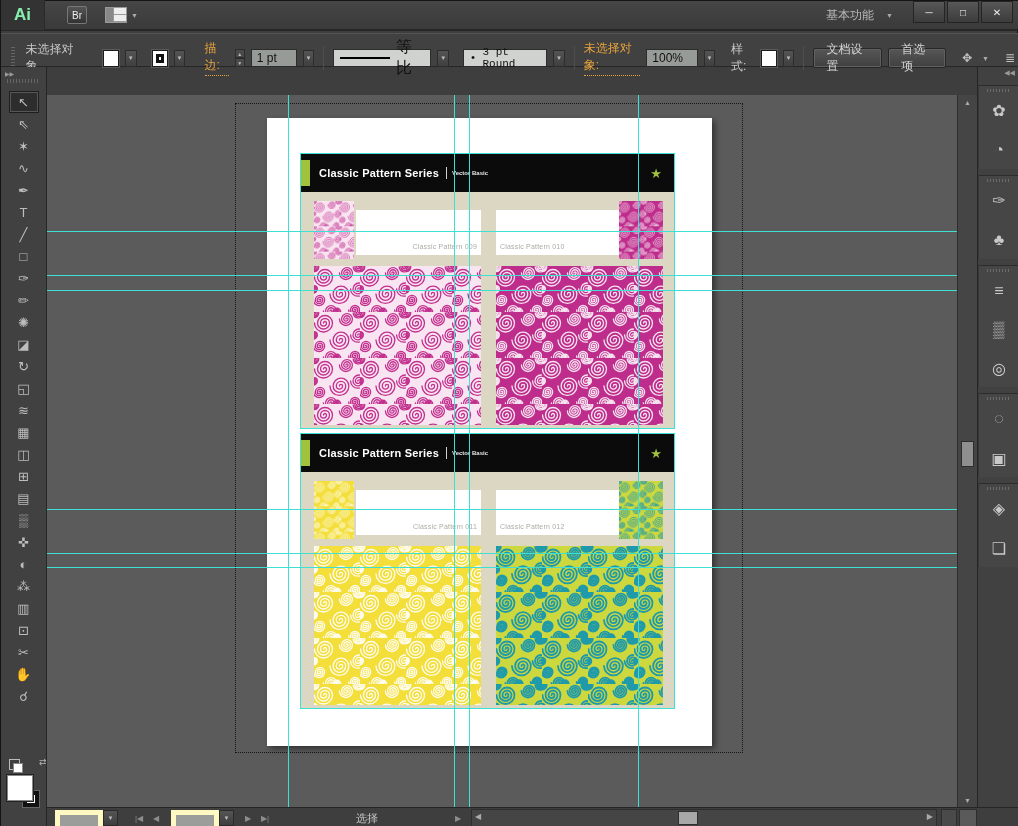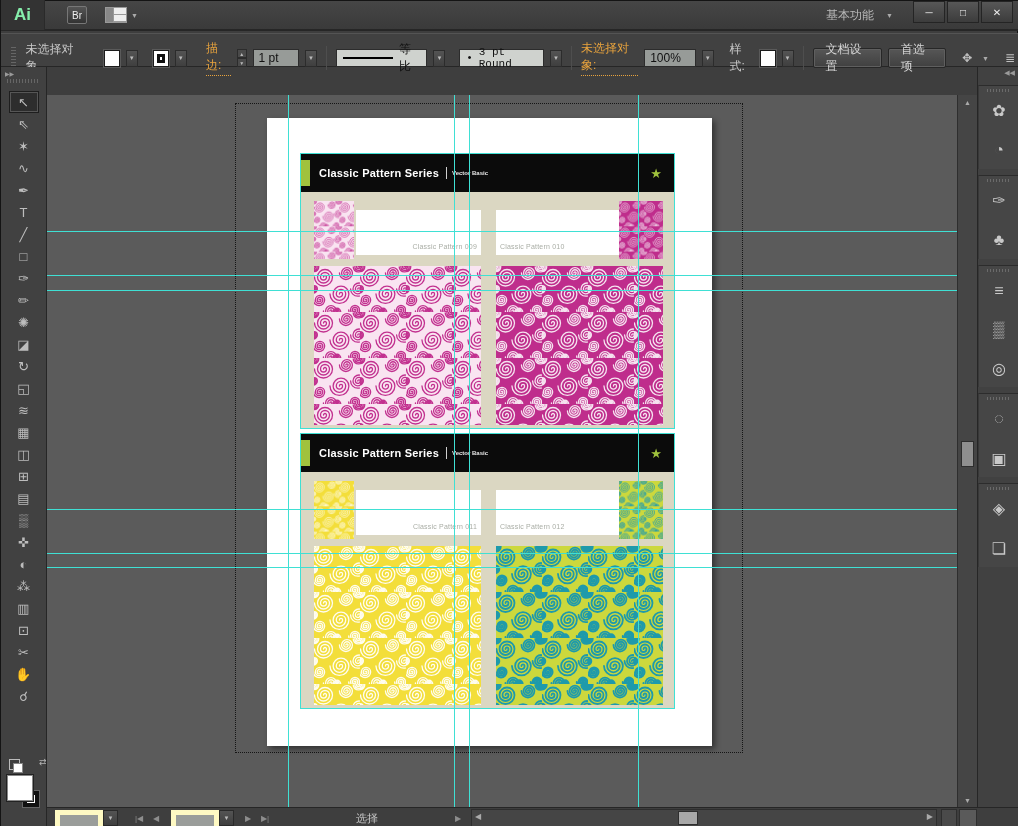--- a/index.html
+++ b/index.html
@@ -203,21 +203,21 @@
     <span class="orange-link">描边:</span>
     <div class="stepper">
         <span>▲</span>
         <span>▼</span>
       </div>
     <div class="field" style="width:50px">1 pt</div>
     <div class="dd-btn"></div>
     <div class="cb-sep"></div>
     <div class="combo-light">
       <span class="line-prev"></span>
-      <span style="font-size:12px">等比</span>
+      <span style="font-size:16px">等比</span>
     </div>
     <div class="dd-btn"></div>
     <div style="width:2px"></div>
     <div class="combo-light" style="font-family:'Liberation Mono','DejaVu Sans Mono',monospace;font-size:11px">
       <span>•</span>
       <span>3 pt Round</span>
     </div>
     <div class="dd-btn"></div>
     <div class="cb-sep"></div>
     <span class="orange-link">未选择对象:</span>

